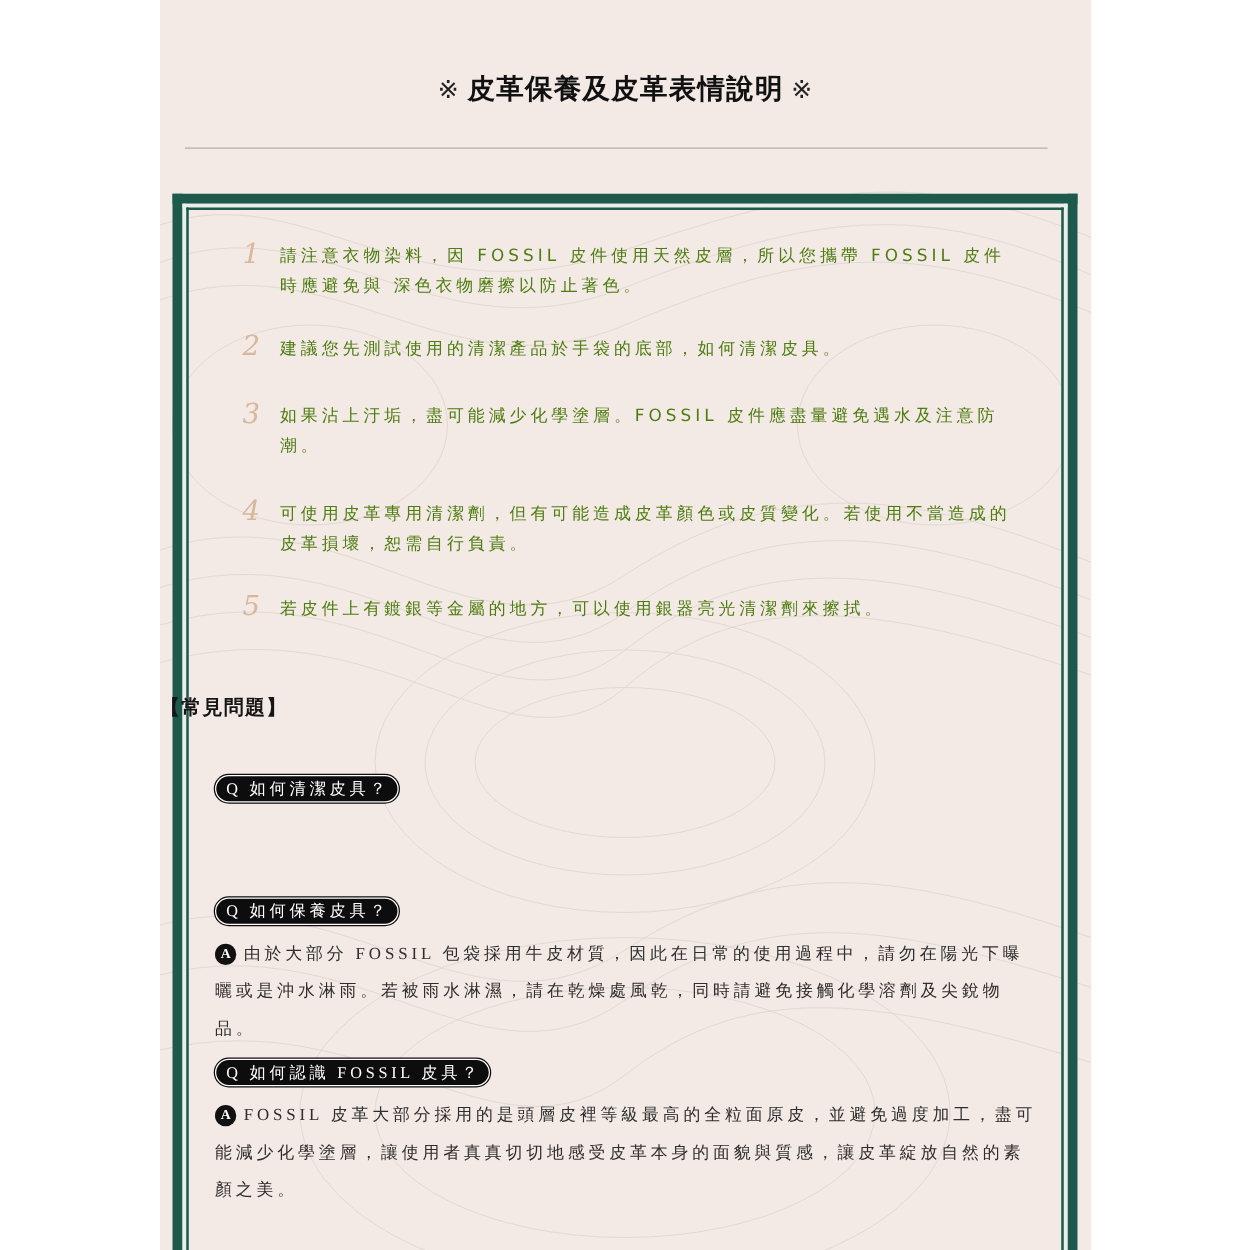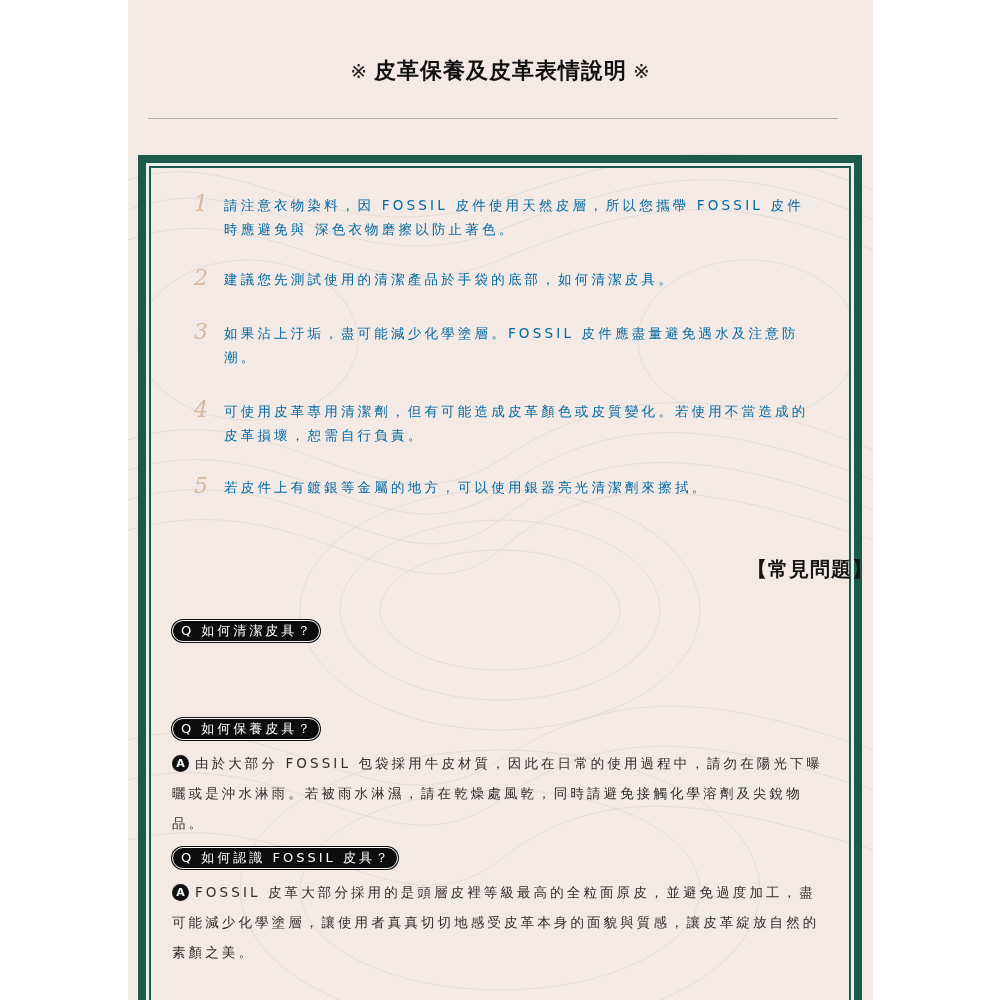--- a/index.html
+++ b/index.html
@@ -38,30 +38,30 @@
       border: 2px solid #1d5a4c; border-bottom: none;
     }
 
     .care-list { position: absolute; left: 52px; top: 190px; width: 640px; }
     .care-item { position: absolute; left: 0; display: flex; width: 640px; }
     .care-num {
       width: 44px; font-family: "DejaVu Serif", serif; font-style: italic; font-weight: 300;
       font-size: 22px; color: #d8b79a; line-height: 28px; text-align: left; padding-left: 14px;
     }
     .care-text {
-      flex: 1; font-size: 13.5px; letter-spacing: 3.2px; line-height: 24px; color: #0369a1;
+      flex: 1; font-size: 13.5px; letter-spacing: 3.2px; line-height: 24px; color: #4d7c0f;
       padding-top: 3px;
     }
 
     .faq-heading {
-      position: absolute; left: 0; top: 556px; width: 745px; text-align: right;
-      font-size: 20px; color: #151515; letter-spacing: 1px;
+      position: absolute; left: 0; top: 556px; width: 745px; text-align: left;
+      font-size: 16px; color: #151515; letter-spacing: 1px;
     }
 
-    .qa-block { position: absolute; left: 44px; width: 660px; }
+    .qa-block { position: absolute; left: 44px; width: 660px; font-family: Liberation Serif, serif; }
     .q-pill {
       display: inline-block; background: #0d0d0d; color: #ffffff; border-radius: 11px;
       font-size: 13px; letter-spacing: 3px; line-height: 20px; padding: 0 6px 0 8px;
       border: 1px solid #fff; box-shadow: 0 0 0 1px #0d0d0d;
     }
     .a-row { margin-top: 8px; font-size: 13.5px; letter-spacing: 3.1px; line-height: 30px; color: #2e2e2e; }
     .a-circle {
       display: inline-block; width: 17px; height: 17px; border-radius: 50%;
       background: #111; color: #fff; font-size: 11px; font-weight: bold; text-align: center;
       line-height: 17px; letter-spacing: 0; vertical-align: 1px; margin-right: 6px;

